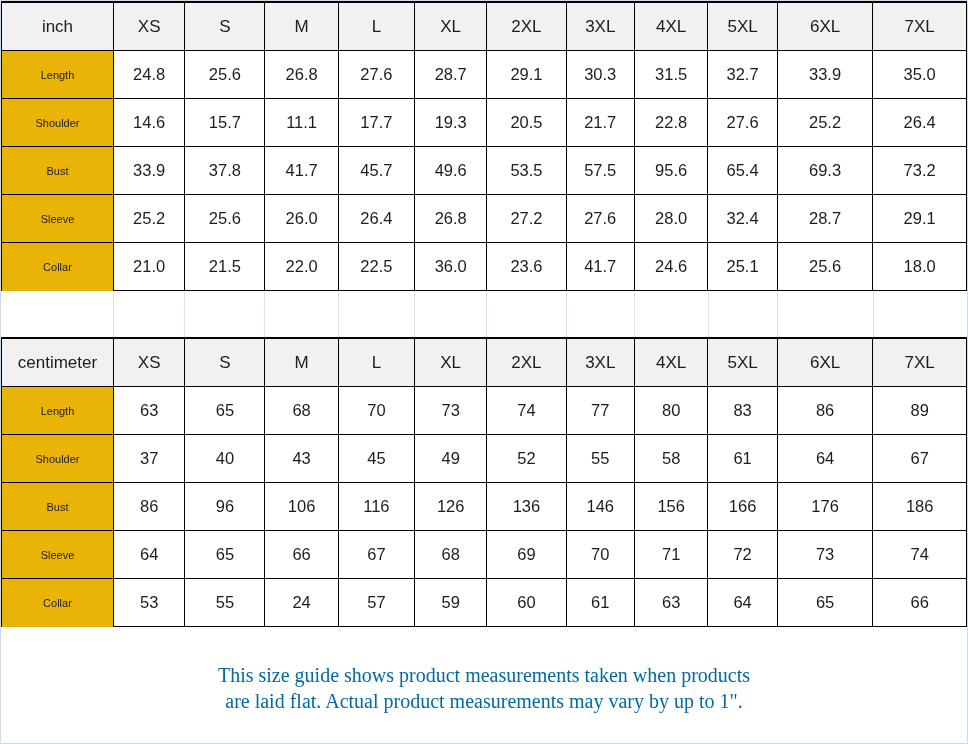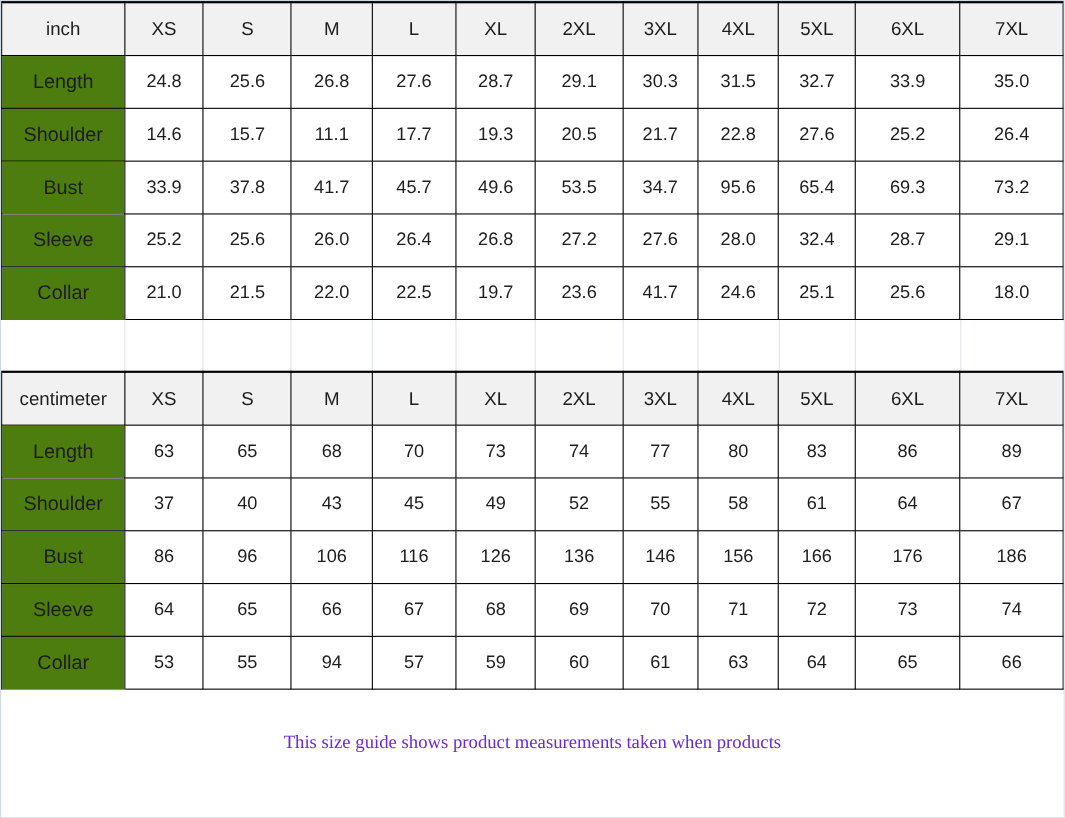--- a/index.html
+++ b/index.html
@@ -32,22 +32,22 @@
     font-weight: 400;
     overflow: hidden;
     white-space: nowrap;
   }
   .size-table thead th {
     background: #f1f1f1;
     font-size: 17px;
     margin-top: 36px;
   }
   .size-table tbody th.row-label {
-    background: #4d7c0f;
-    font-size: 18px;
+    background: #eab308;
+    font-size: 11px;
     margin-left: 28px;
   }
   .size-table tbody td {
     background: #ffffff;
     font-size: 16.5px;
   }
   
   .size-table tbody tr:last-child th.row-label { border-bottom-style: hidden; }
 
   table.spacer-table {
@@ -60,23 +60,23 @@
     padding: 0;
     background: #ffffff;
     border-right: 1px solid #dfe4ec;
   }
   .spacer-table td:last-child { border-right: none; }
 
   .note {
     padding-top: 35px;
     text-align: center;
     font-family: "Liberation Serif", serif;
-    font-size: 17px;
+    font-size: 20px;
     line-height: 26px;
-    color: #6d28d9;
+    color: #0369a1;
   }
 </style>
 </head>
 <body>
 
 <div class="page">
 
   <table class="size-table">
     <colgroup>
       <col style="width:11.6%">
@@ -138,21 +138,21 @@
           <td>26.4</td>
         </tr>
         <tr>
           <th class="row-label">Bust</th>
           <td>33.9</td>
           <td>37.8</td>
           <td>41.7</td>
           <td>45.7</td>
           <td>49.6</td>
           <td>53.5</td>
-          <td>34.7</td>
+          <td>57.5</td>
           <td>95.6</td>
           <td>65.4</td>
           <td>69.3</td>
           <td>73.2</td>
         </tr>
         <tr>
           <th class="row-label">Sleeve</th>
           <td>25.2</td>
           <td>25.6</td>
           <td>26.0</td>
@@ -164,21 +164,21 @@
           <td>32.4</td>
           <td>28.7</td>
           <td>29.1</td>
         </tr>
         <tr>
           <th class="row-label">Collar</th>
           <td>21.0</td>
           <td>21.5</td>
           <td>22.0</td>
           <td>22.5</td>
-          <td>19.7</td>
+          <td>36.0</td>
           <td>23.6</td>
           <td>41.7</td>
           <td>24.6</td>
           <td>25.1</td>
           <td>25.6</td>
           <td>18.0</td>
         </tr>
       </tbody>
   </table>
 
@@ -300,30 +300,31 @@
           <td>70</td>
           <td>71</td>
           <td>72</td>
           <td>73</td>
           <td>74</td>
         </tr>
         <tr>
           <th class="row-label">Collar</th>
           <td>53</td>
           <td>55</td>
-          <td>94</td>
+          <td>24</td>
           <td>57</td>
           <td>59</td>
           <td>60</td>
           <td>61</td>
           <td>63</td>
           <td>64</td>
           <td>65</td>
           <td>66</td>
         </tr>
       </tbody>
   </table>
 
   <div class="note">
     <div>This size guide shows product measurements taken when products</div>
+    <div>are laid flat. Actual product measurements may vary by up to 1".</div>
   </div>
 
 </div>
 
 </body></html>

